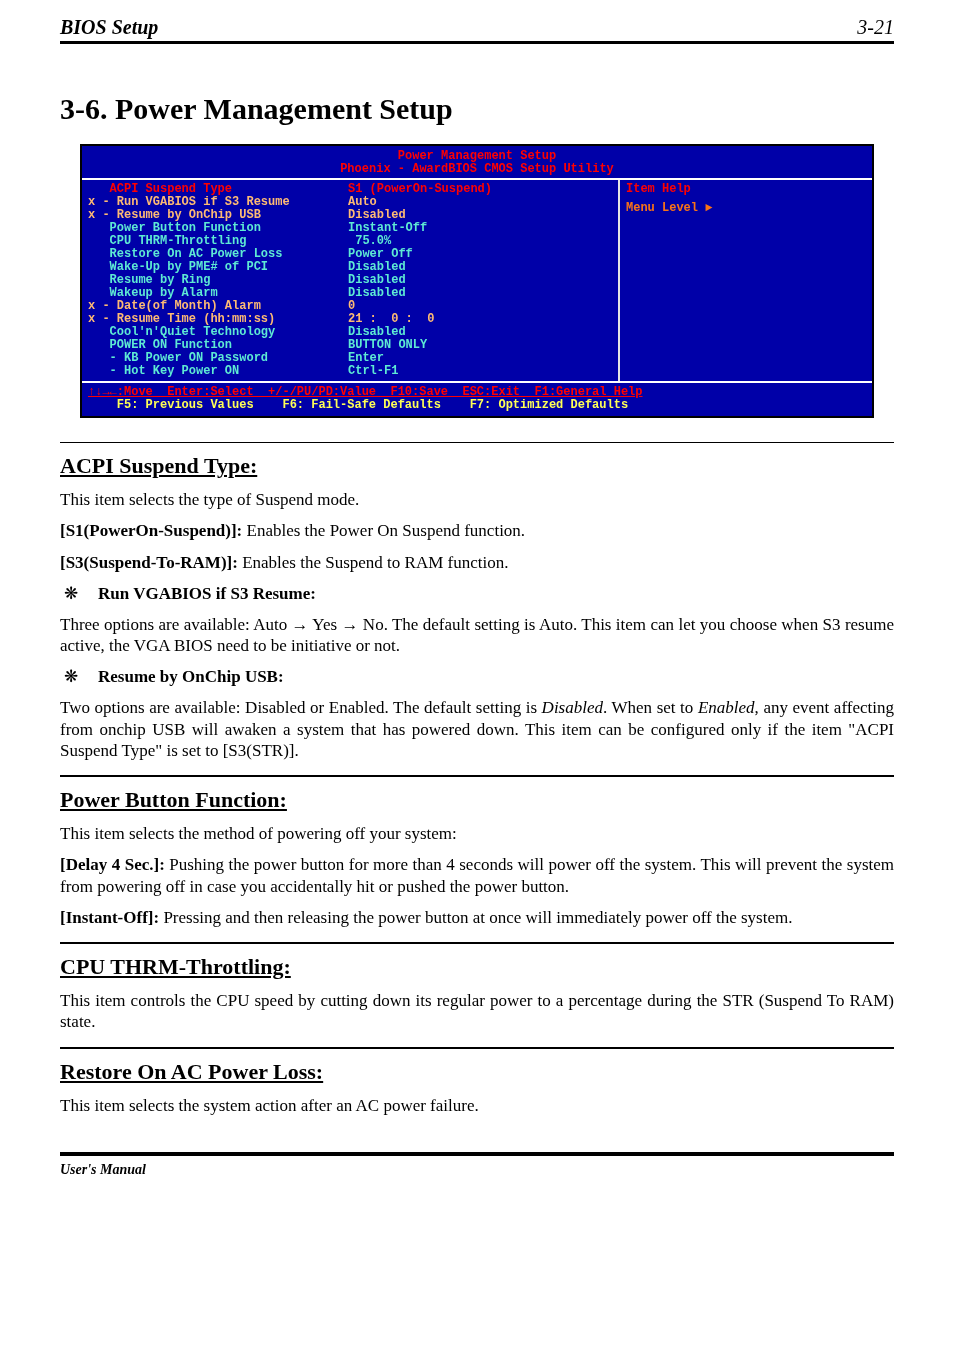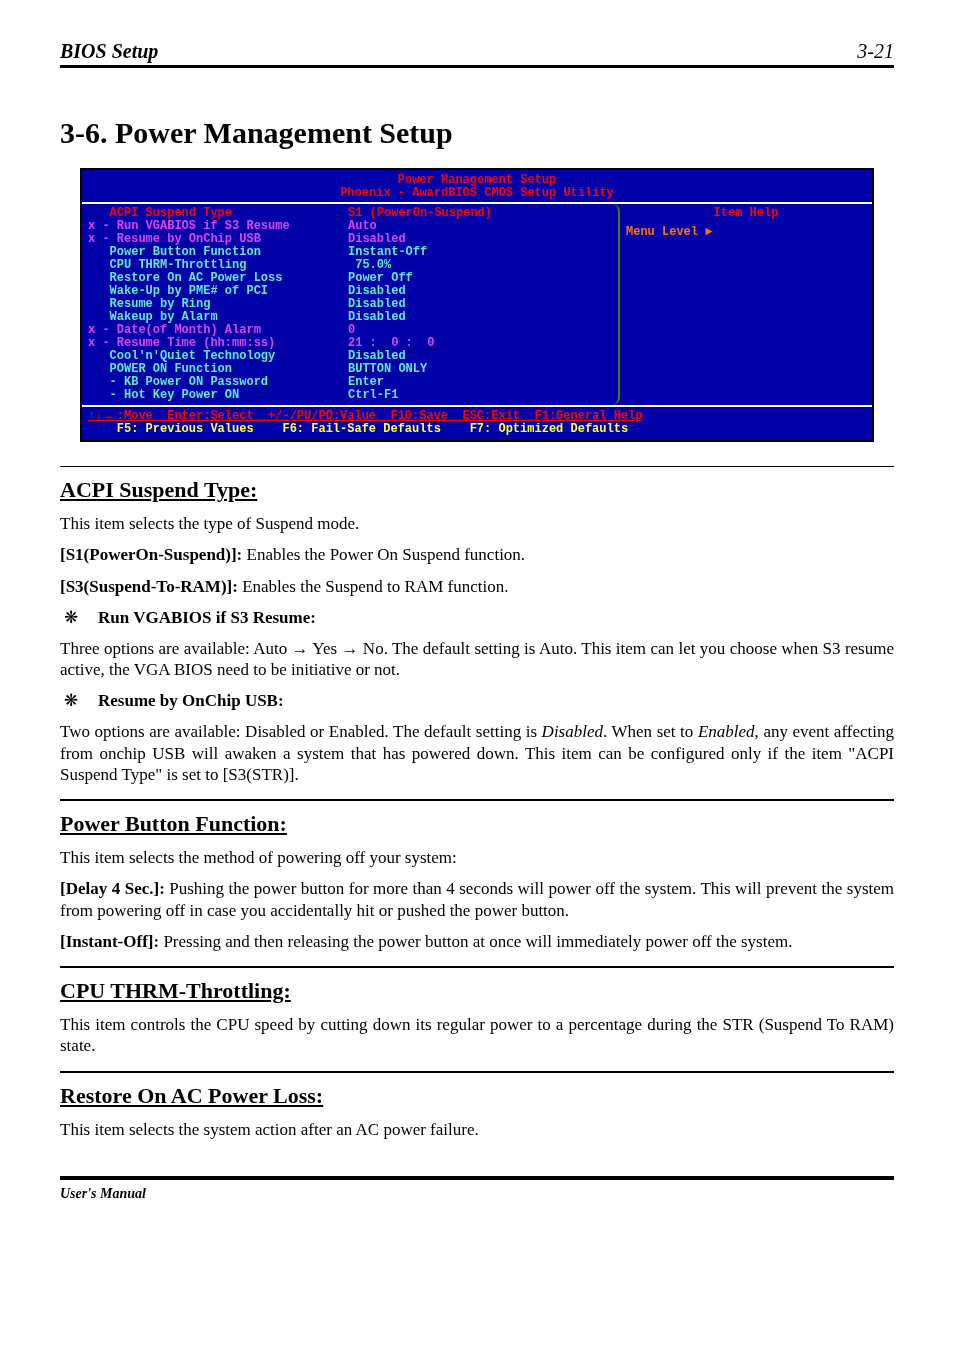--- a/index.html
+++ b/index.html
@@ -6,21 +6,21 @@
     margin: 0;
     padding: 0;
     background: #ffffff;
     font-family: "Times New Roman", Times, serif;
     color: #000;
   }
   .page {
     width: 954px;
     min-height: 1352px;
     box-sizing: border-box;
-    padding: 40px 60px 30px 60px;
+    padding: 16px 60px 30px 60px;
     position: relative;
   }
   .header-row {
     display: flex;
     justify-content: space-between;
     align-items: baseline;
     border-bottom: 3px solid #000;
     padding-bottom: 2px;
   }
   .header-left {
@@ -57,45 +57,43 @@
     padding: 4px 0 2px 0;
   }
   .bios-main {
     display: flex;
     border-top: 2px solid #fff;
     border-bottom: 2px solid #fff;
   }
   .bios-left {
     flex: 1;
     padding: 3px 6px;
-    border-right: 2px solid #4d7c0f;
-    border-radius: 8px;
+    border-right: 2px solid #e5e5e5;
   }
   .bios-right {
     width: 240px;
     padding: 3px 6px;
   }
   .bios-item-help {
     color: #ff0000;
-    text-align: center;
   }
   .bios-menu-level {
     color: #f97316;
     padding-top: 6px;
   }
   .bios-row {
     display: flex;
     white-space: pre;
   }
   .bios-label { width: 260px; }
   .bios-value {}
   .bios-row.red .bios-label,
   .bios-row.red .bios-value { color: #ff0000; }
   .bios-row.dim .bios-label,
-  .bios-row.dim .bios-value { color: #d946ef; }
+  .bios-row.dim .bios-value { color: #fdba74; }
   .bios-row.yellow .bios-label,
   .bios-row.yellow .bios-value { color: #5eead4; }
   .bios-footer {
     padding: 3px 6px 4px 6px;
   }
   .bios-footer .line1,
   .bios-footer .line2 {
     white-space: pre;
   }
   .bios-footer .line1 { color: #ff0000; text-decoration: underline; }

